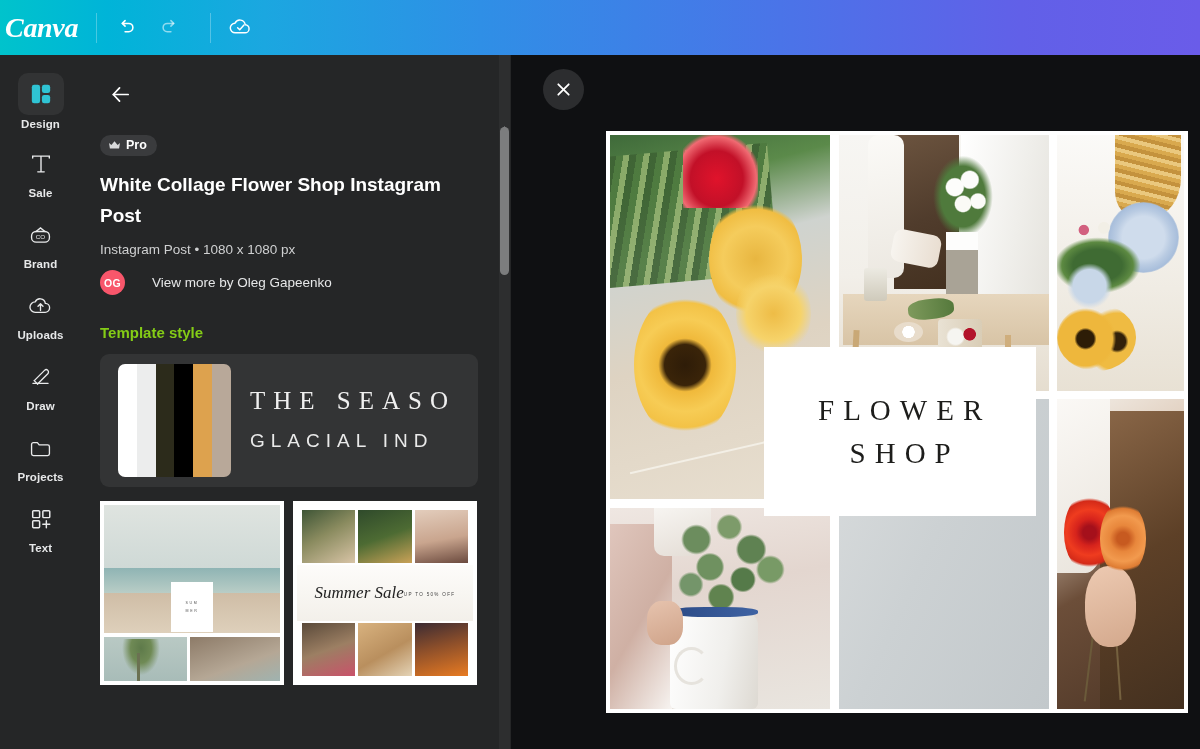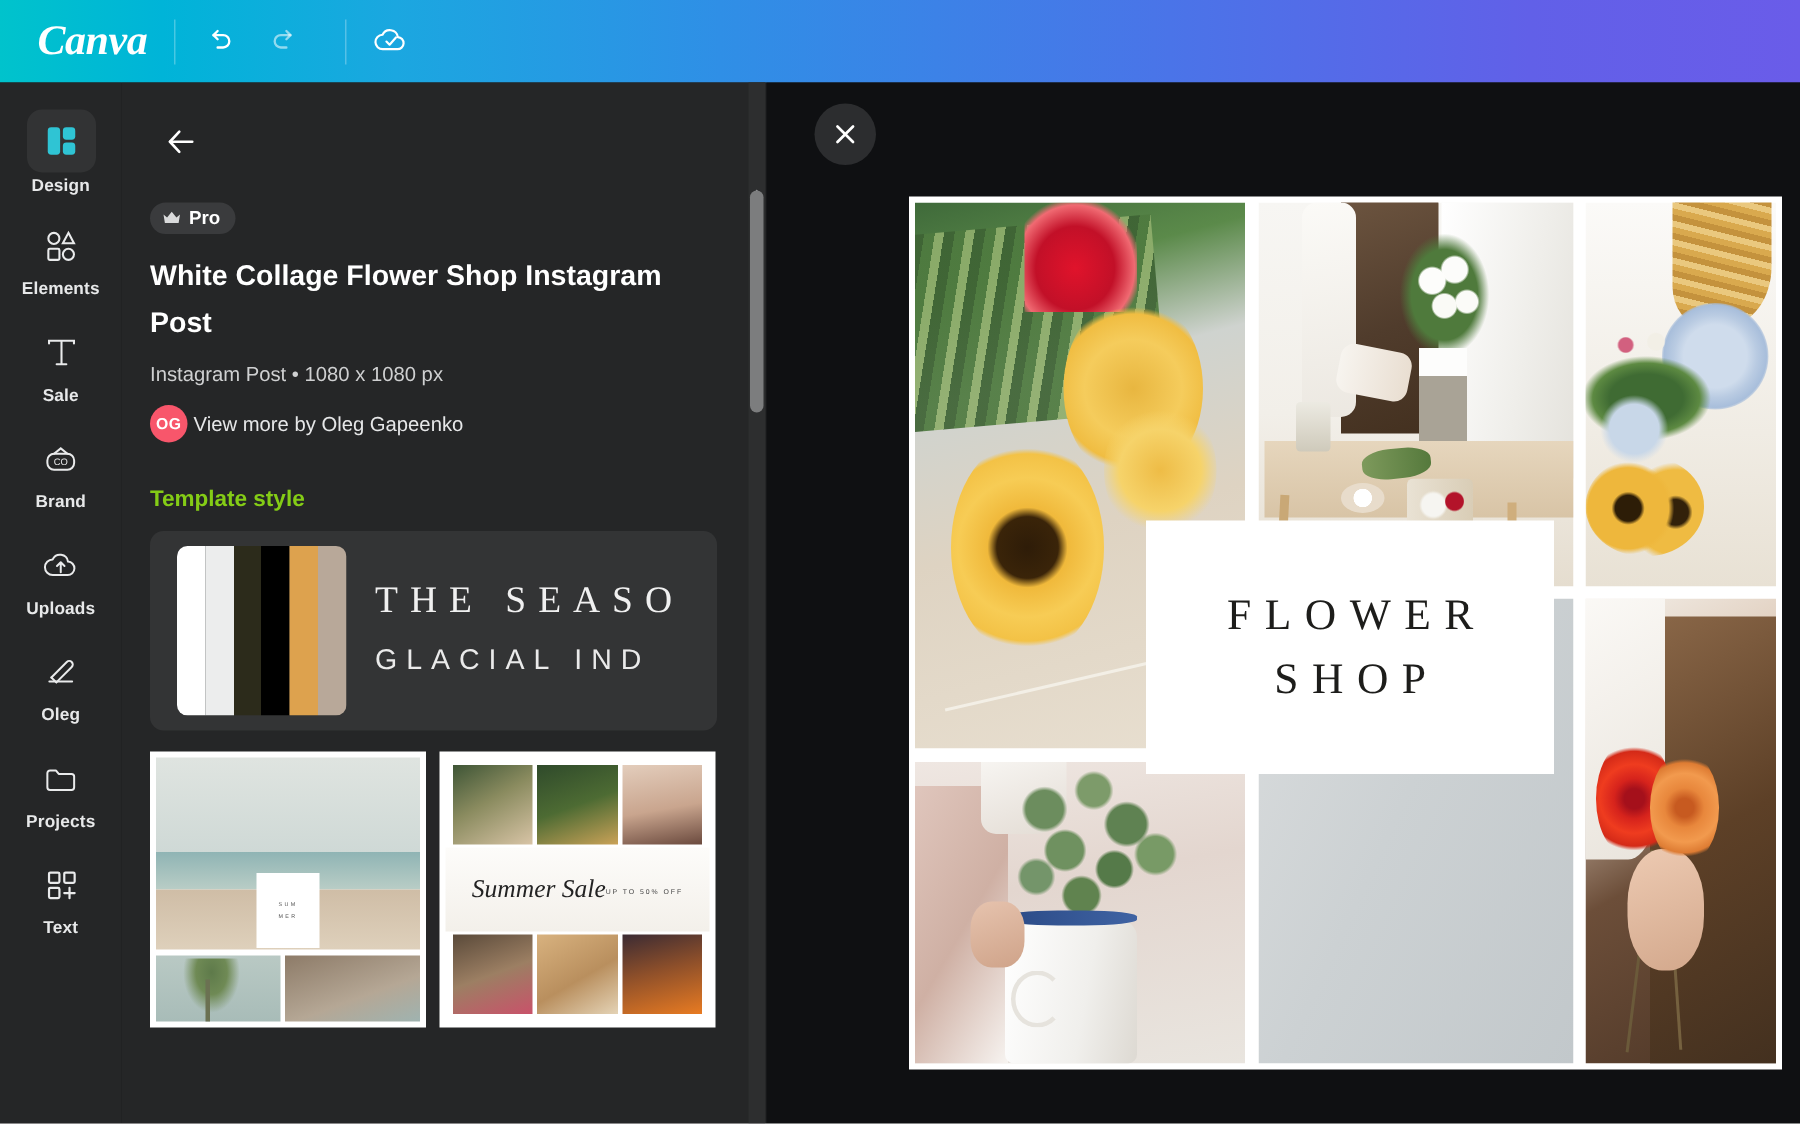--- a/index.html
+++ b/index.html
@@ -3,21 +3,21 @@
 <meta charset="utf-8">
 <style>
   html,body{margin:0;padding:0;background:#ffffff;}
   body{width:1200px;height:749px;overflow:hidden;font-family:"Liberation Sans",sans-serif;}
   .app{position:relative;width:1200px;height:749px;background:#18191b;overflow:hidden;}
 
   
   .topbar{position:absolute;left:0;top:0;width:1200px;height:55px;
     background:linear-gradient(90deg,#00c3cc 0%,#00b4d8 9%,#1ba7e0 22%,#2f8fe6 40%,#4a74e8 65%,#6160e8 85%,#6a5ce9 100%);
     display:flex;align-items:center;}
-  .canva-logo{margin-left:25px;font-family:"Liberation Serif",serif;font-style:italic;font-weight:700;
+  .canva-logo{margin-left:5px;font-family:"Liberation Serif",serif;font-style:italic;font-weight:700;
     font-size:28px;color:#fff;letter-spacing:-0.3px;}
   .tb-sep{width:1px;height:30px;background:rgba(255,255,255,.28);margin:0 0 0 18px;}
   .tb-btn{width:44px;height:44px;display:flex;align-items:center;justify-content:center;cursor:pointer;}
   .tb-btn svg{display:block;}
   .tb-group{display:flex;align-items:center;margin-left:7px;}
 
   
   .rail{position:absolute;left:0;top:55px;width:81px;height:694px;background:#252627;
     display:flex;flex-direction:column;align-items:center;padding-top:18px;box-sizing:border-box;}
   .rail-item{width:72px;height:69px;display:flex;flex-direction:column;align-items:center;
@@ -30,21 +30,21 @@
   .panel{position:absolute;left:81px;top:55px;width:430px;height:694px;background:#252627;overflow:hidden;}
   .panel-back{position:absolute;left:22px;top:22px;width:34px;height:34px;display:flex;align-items:center;
     justify-content:center;cursor:pointer;}
   .panel-body{position:absolute;left:0;top:62px;width:430px;height:632px;padding:0 22px 0 19px;box-sizing:border-box;}
 
   .pro-pill{display:inline-flex;align-items:center;gap:5px;background:#3a3b3d;border-radius:11px;
     padding:3px 10px 4px 8px;margin-top:18px;}
   .pro-pill .lb{font-size:12.5px;color:#fff;font-weight:700;}
   .tpl-title{font-size:19px;line-height:31px;color:#fff;font-weight:700;margin-top:13px;width:370px;}
   .tpl-meta{font-size:13.5px;color:#cfd0d1;margin-top:11px;}
-  .author-row{display:flex;align-items:center;gap:4px;margin-top:13px;cursor:pointer;}
+  .author-row{display:flex;align-items:center;gap:27px;margin-top:13px;cursor:pointer;}
   .avatar{width:25px;height:25px;border-radius:50%;background:#f8566b;color:#fff;font-size:10.5px;
     font-weight:700;display:flex;align-items:center;justify-content:center;letter-spacing:.3px;}
   .author-lb{font-size:13.5px;color:#e6e7e8;}
 
   .sec-h{font-size:15px;color:#84cc16;font-weight:700;margin-top:29px;}
 
   .style-card{margin-top:13px;width:378px;height:133px;background:#333435;border-radius:9px;
     display:flex;align-items:center;overflow:hidden;cursor:pointer;position:relative;}
   .swatch{margin-left:18px;width:113px;height:113px;border-radius:7px;overflow:hidden;display:flex;flex-shrink:0;}
   .swatch i{display:block;height:100%;flex:1;}
@@ -271,31 +271,20 @@
       <div class="rail-ico sel">
         <svg width="22" height="22" viewBox="0 0 24 24">
           <rect x="2" y="2" width="9" height="20" rx="2.5" fill="#2fc4d4"></rect>
           <rect x="13" y="2" width="9" height="9" rx="2.5" fill="#2fc4d4"></rect>
           <rect x="13" y="13" width="9" height="9" rx="2.5" fill="#2fc4d4"></rect>
         </svg>
       </div>
       <div class="rail-lb">Design</div>
     </div>
 
-    <div class="rail-item">
-      <div class="rail-ico">
-        <svg width="24" height="24" viewBox="0 0 26 26" fill="none" stroke="#e9eaeb" stroke-width="1.5">
-          <circle cx="7.5" cy="7.5" r="4"></circle>
-          <path d="M18 3.5l4 7.5h-8z"></path>
-          <rect x="3.5" y="15" width="8" height="8" rx="1"></rect>
-          <circle cx="18" cy="19" r="4"></circle>
-        </svg>
-      </div>
-      <div class="rail-lb">Elements</div>
-    </div>
 
     <div class="rail-item">
       <div class="rail-ico">
         <svg width="24" height="24" viewBox="0 0 26 26" fill="none" stroke="#e9eaeb" stroke-width="1.5" stroke-linecap="round">
           <path d="M4 6.5V4.5h18v2M13 4.5v17M9.5 21.5h7"></path>
         </svg>
       </div>
       <div class="rail-lb">Sale</div>
     </div>
 
@@ -321,21 +310,21 @@
     </div>
 
     <div class="rail-item">
       <div class="rail-ico">
         <svg width="25" height="25" viewBox="0 0 28 28" fill="none" stroke="#e9eaeb" stroke-width="1.5" stroke-linecap="round" stroke-linejoin="round">
           <path d="M5.5 20.5h17"></path>
             <path d="M7 17.5L18.5 6a2.6 2.6 0 0 1 3.7 3.7L10.7 21.2"></path>
           <path d="M7 17.5l3.7 3.7"></path>
         </svg>
       </div>
-      <div class="rail-lb">Oleg</div>
+      <div class="rail-lb">Draw</div>
     </div>
 
     <div class="rail-item">
       <div class="rail-ico">
         <svg width="25" height="25" viewBox="0 0 28 28" fill="none" stroke="#e9eaeb" stroke-width="1.5" stroke-linejoin="round">
           <path d="M4 9.5a2 2 0 0 1 2-2h4.5l2 2.5H22a2 2 0 0 1 2 2v8a2 2 0 0 1-2 2H6a2 2 0 0 1-2-2z"></path>
         </svg>
       </div>
       <div class="rail-lb">Projects</div>
     </div>

